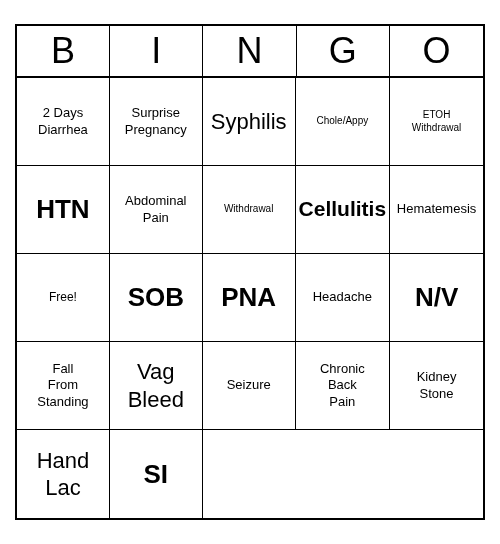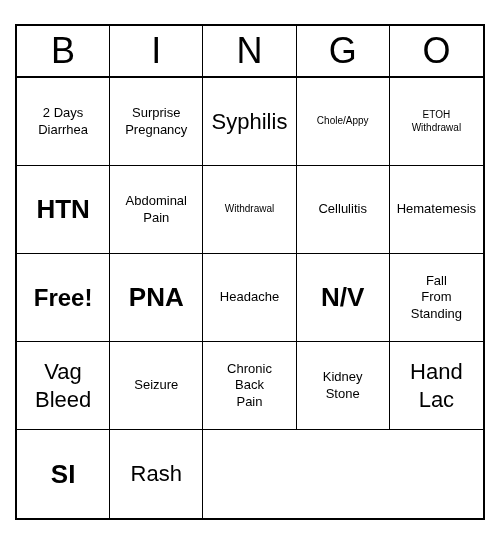--- a/index.html
+++ b/index.html
@@ -69,27 +69,27 @@
       font-size: 22px;
       font-weight: normal;
     }
 
     .bingo-cell.xlarge-text {
       font-size: 26px;
       font-weight: bold;
     }
 
     .bingo-cell.free {
-      font-size: 24px;
-      font-weight: bold;
+      font-size: 12px;
+      font-weight: normal;
     }
 
     .bingo-cell.medium-text {
-      font-size: 13px;
-      font-weight: normal;
+      font-size: 21px;
+      font-weight: bold;
     }
 
     .bingo-cell.small-text {
       font-size: 10px;
     }
   </style>
 </head>
 <body>
 
 <div class="bingo-card">
@@ -105,25 +105,25 @@
       <div class="bingo-cell">Surprise<br>Pregnancy</div>
       <div class="bingo-cell large-text">Syphilis</div>
       <div class="bingo-cell small-text">Chole/Appy</div>
       <div class="bingo-cell small-text">ETOH<br>Withdrawal</div>
       <div class="bingo-cell xlarge-text">HTN</div>
       <div class="bingo-cell">Abdominal<br>Pain</div>
       <div class="bingo-cell small-text">Withdrawal</div>
       <div class="bingo-cell medium-text">Cellulitis</div>
       <div class="bingo-cell">Hematemesis</div>
       <div class="bingo-cell free">Free!</div>
+      <div class="bingo-cell xlarge-text">SOB</div>
       <div class="bingo-cell xlarge-text">PNA</div>
       <div class="bingo-cell">Headache</div>
       <div class="bingo-cell xlarge-text">N/V</div>
       <div class="bingo-cell">Fall<br>From<br>Standing</div>
       <div class="bingo-cell large-text">Vag<br>Bleed</div>
       <div class="bingo-cell">Seizure</div>
       <div class="bingo-cell">Chronic<br>Back<br>Pain</div>
       <div class="bingo-cell">Kidney<br>Stone</div>
       <div class="bingo-cell large-text">Hand<br>Lac</div>
       <div class="bingo-cell xlarge-text">SI</div>
-      <div class="bingo-cell large-text">Rash</div>
     </div>
 </div>
 
 </body></html>

